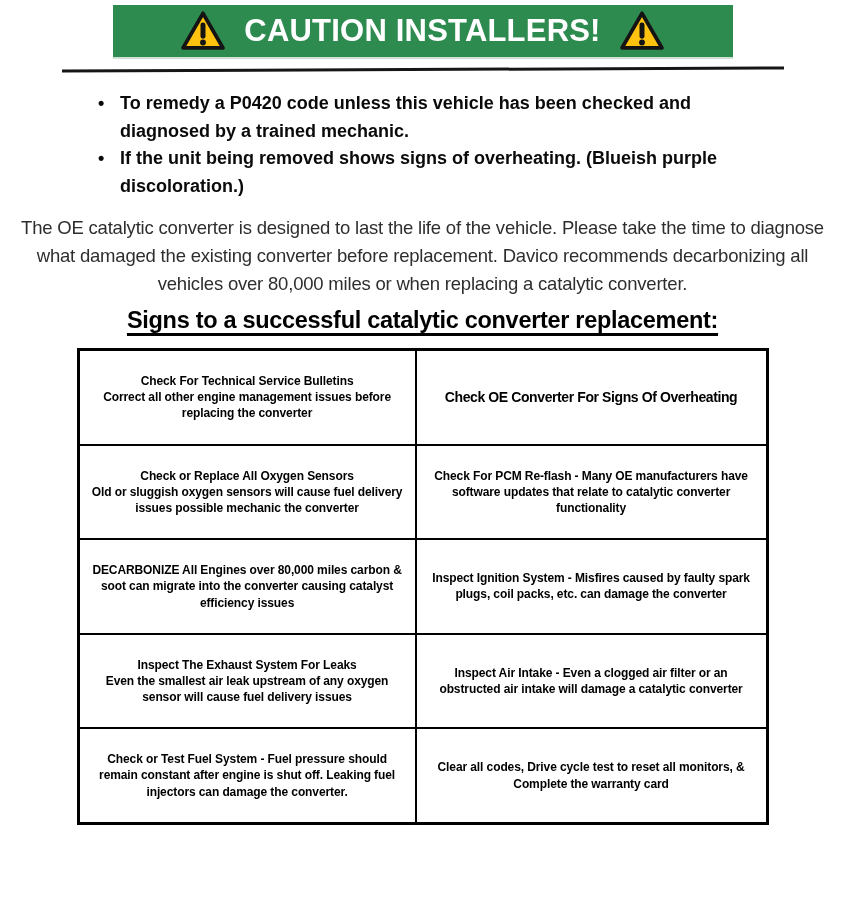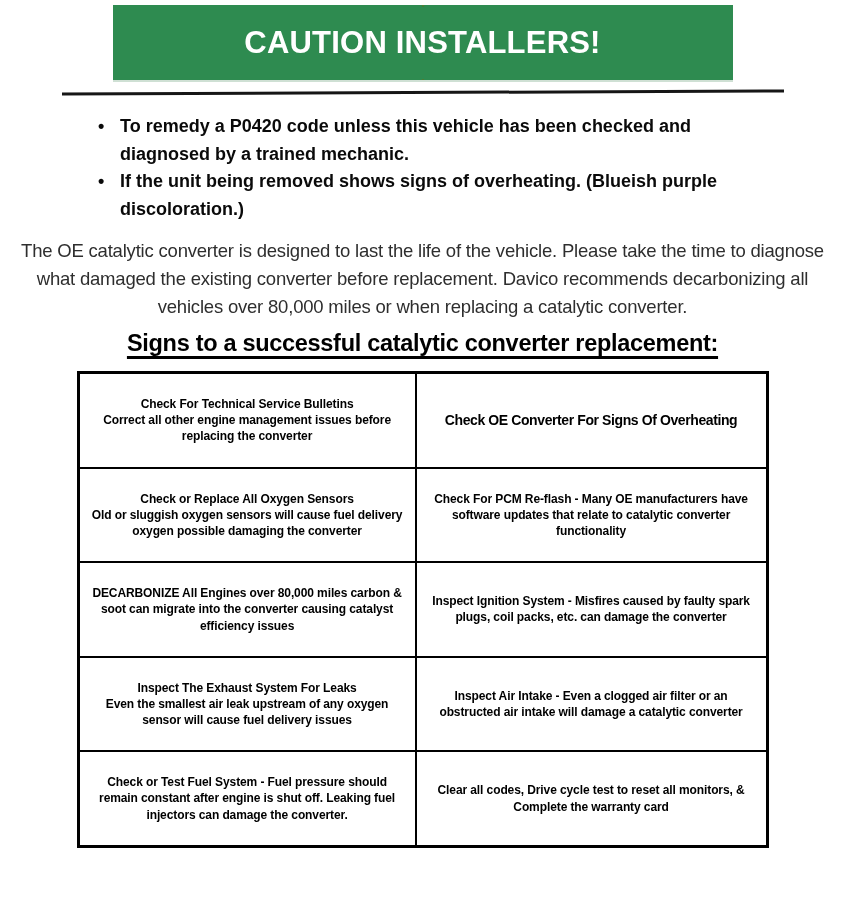--- a/index.html
+++ b/index.html
@@ -8,27 +8,26 @@
     width: 845px; height: 919px;
     background: #ffffff;
     font-family: "Liberation Sans", sans-serif;
     color: #000;
     overflow: hidden;
   }
   .page { width: 845px; height: 919px; position: relative; }
 
   
   .banner {
-    width: 620px; height: 75px;
+    width: 620px; height: 52px;
     margin: 5px auto 0 auto;
     background: #2E8B50;
     display: flex; align-items: center; justify-content: center;
     gap: 18px;
     box-shadow: 0 2px 0 #cfe0d4;
-    flex-direction: column;
   }
   .banner-label {
     color: #ffffff;
     font-size: 31px;
     font-weight: 800;
     letter-spacing: 0.2px;
     white-space: nowrap;
   }
   .tri-icon { display: block; }
 
@@ -163,21 +162,21 @@
             <div class="cell-line">Check For Technical Service Bulletins</div>
             <div class="cell-line">Correct all other engine management issues before replacing the converter</div>
           </td>
           <td class="big">
             <div class="cell-line">Check OE Converter For Signs Of Overheating</div>
           </td>
         </tr>
         <tr>
           <td>
             <div class="cell-line">Check or Replace All Oxygen Sensors</div>
-            <div class="cell-line">Old or sluggish oxygen sensors will cause fuel delivery oxygen possible damaging the converter</div>
+            <div class="cell-line">Old or sluggish oxygen sensors will cause fuel delivery issues possible mechanic the converter</div>
           </td>
           <td>
             <div class="cell-line">Check For PCM Re-flash - Many OE manufacturers have software updates that relate to catalytic converter functionality</div>
           </td>
         </tr>
         <tr>
           <td>
             <div class="cell-line">DECARBONIZE All Engines over 80,000 miles carbon &amp; soot can migrate into the converter causing catalyst efficiency issues</div>
           </td>
           <td>

